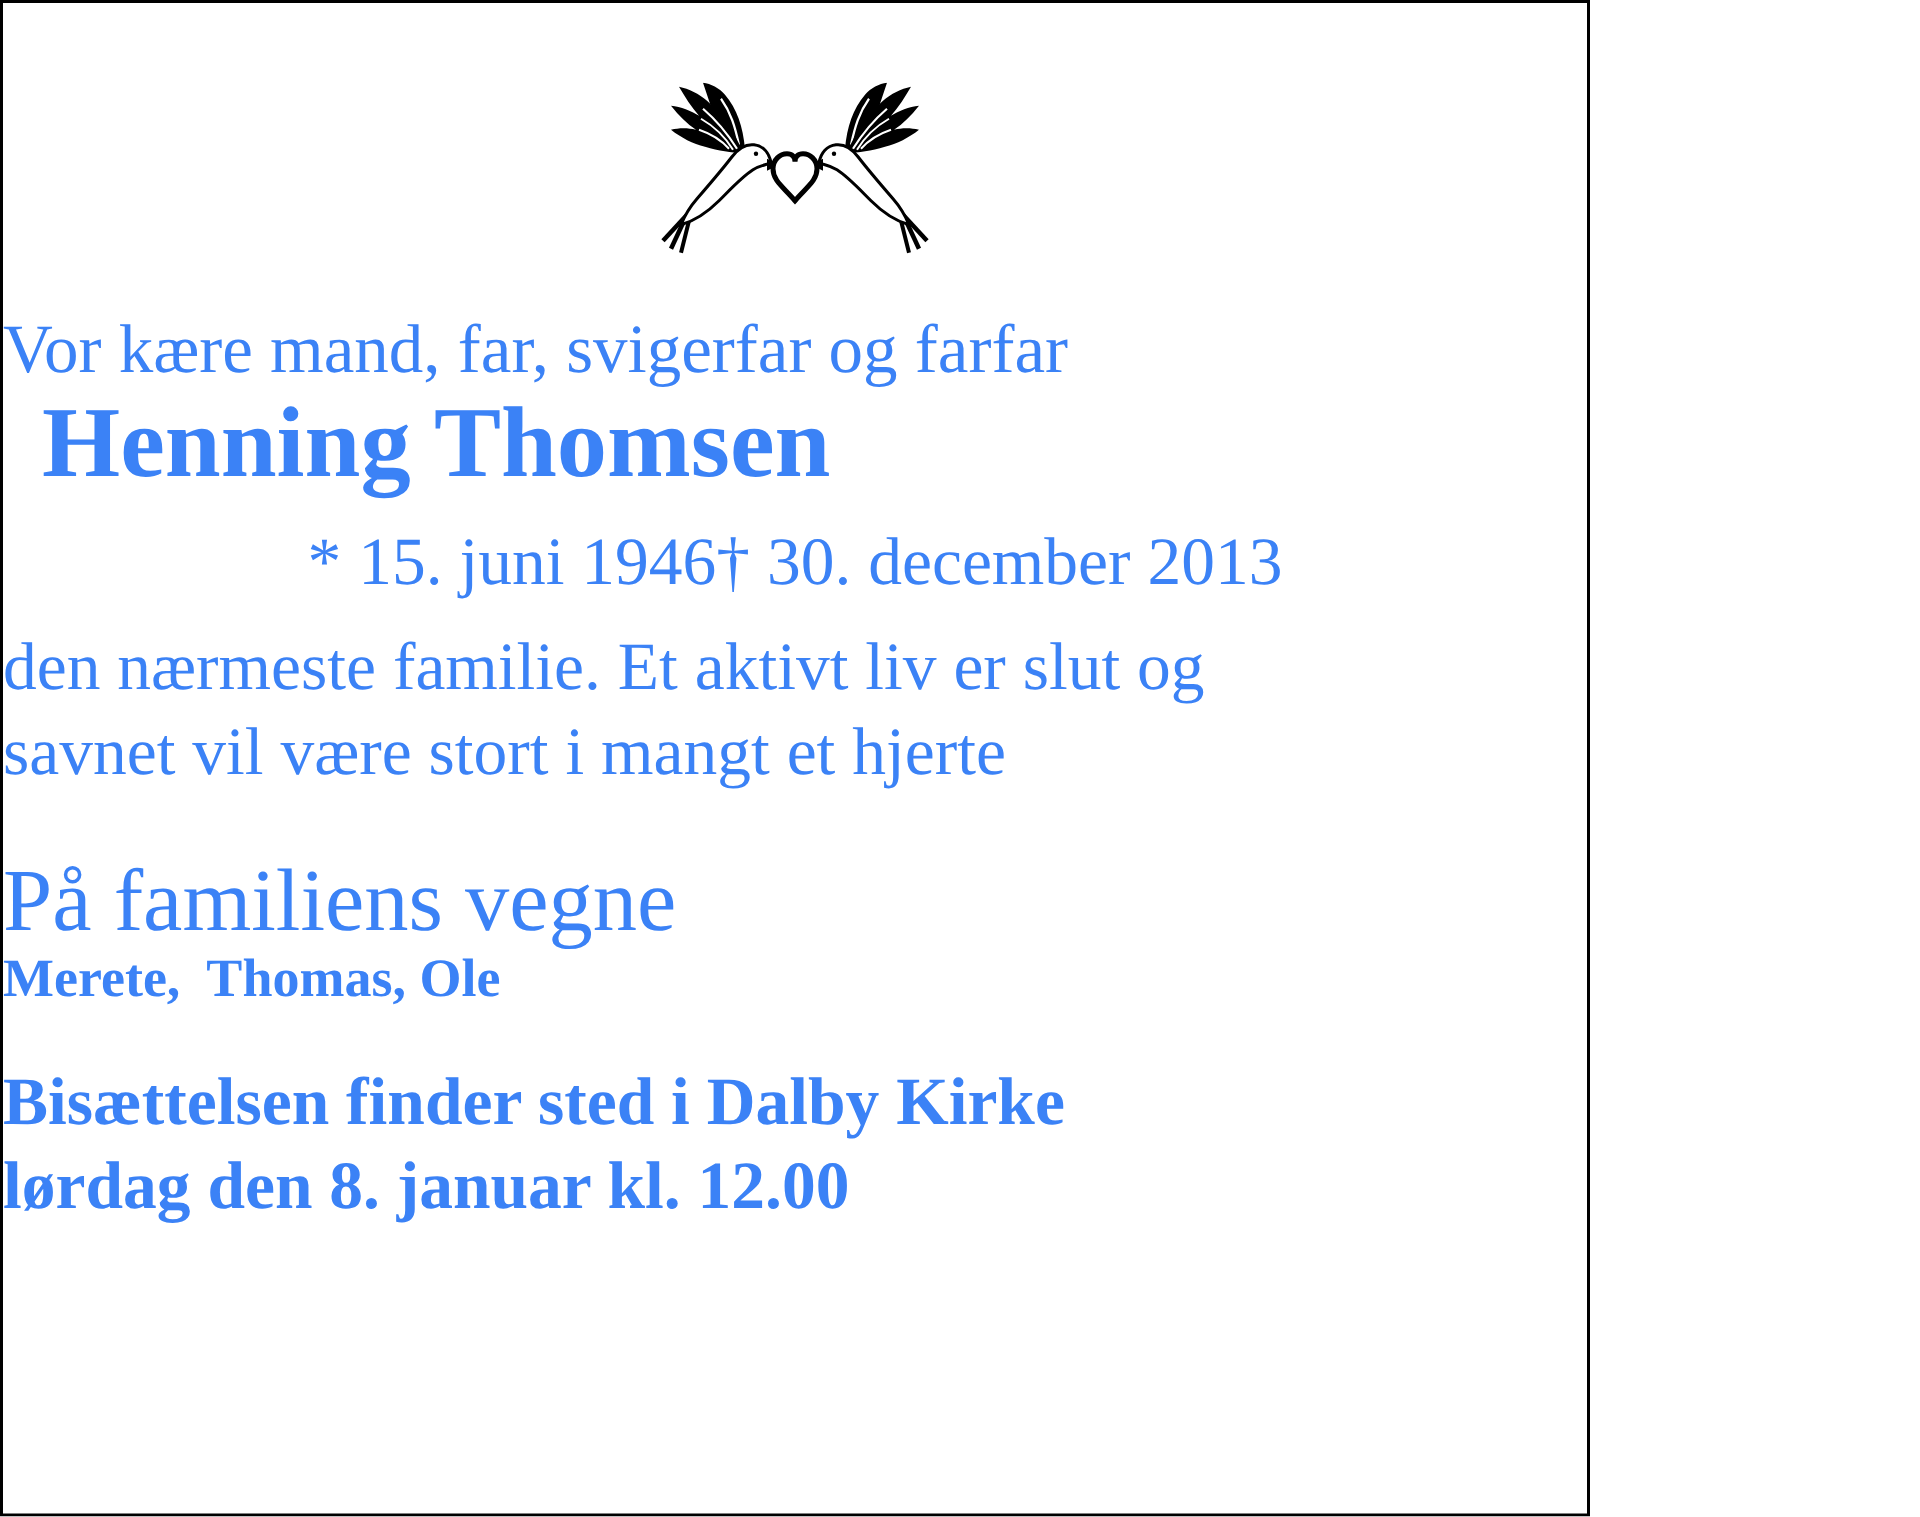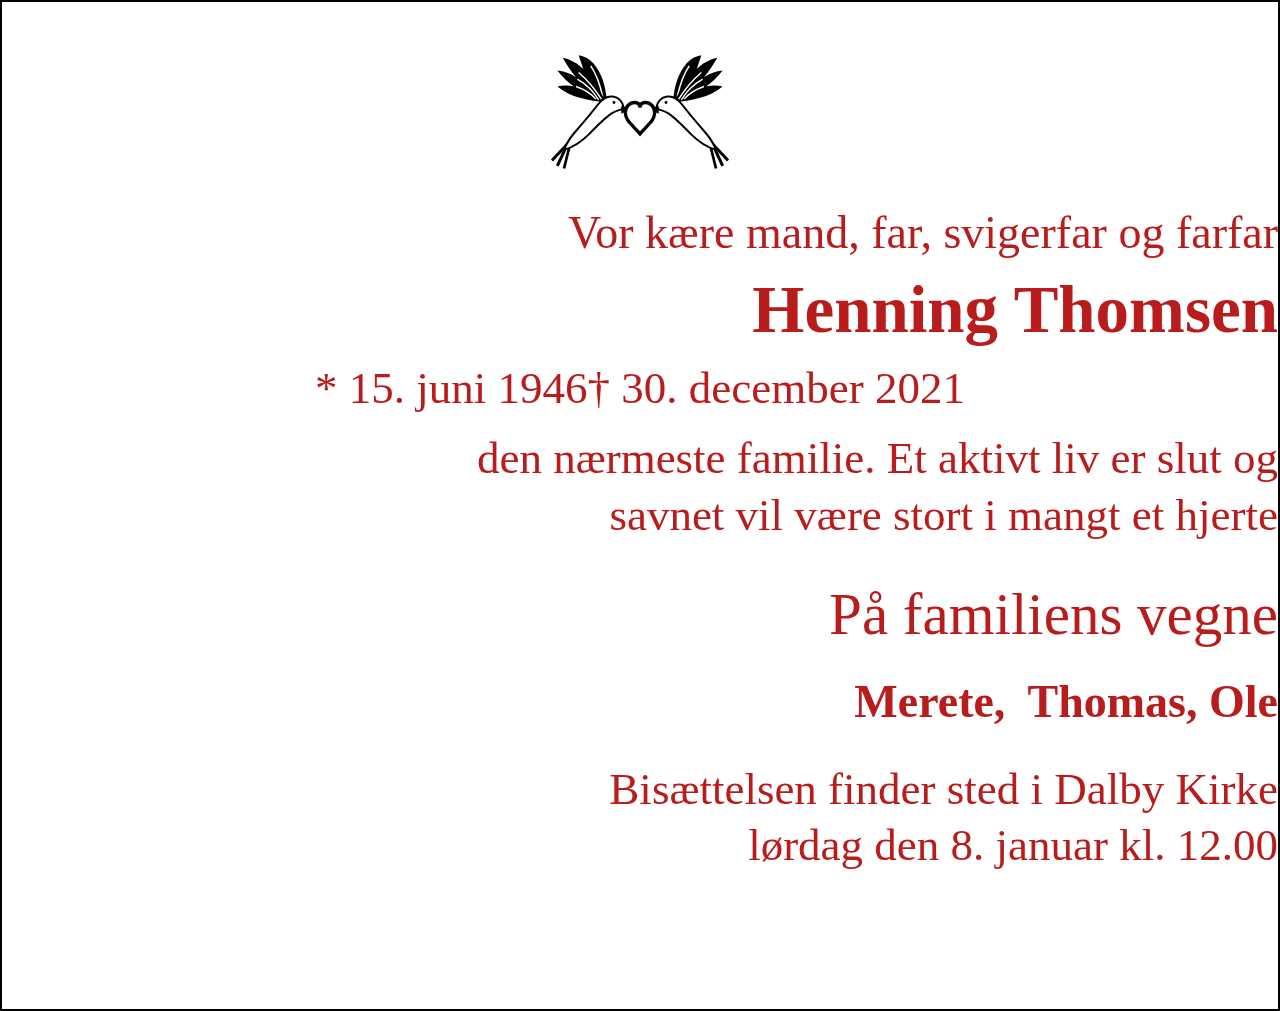--- a/index.html
+++ b/index.html
@@ -2,78 +2,77 @@
 <html><head>
 <meta charset="utf-8">
 <style>
   html, body {
     margin: 0;
     padding: 0;
     background: #fff;
   }
   .page {
     position: relative;
-    width: 1280px;
+    width: 1060px;
     height: 1011px;
     box-sizing: border-box;
     border: 2px solid #000;
     background: #ffffff;
-    color: #b91c1c;
+    color: #3b82f6;
     font-family: "Liberation Serif", "DejaVu Serif", serif;
-    text-align: right;
+    text-align: left;
     overflow: hidden;
   }
   .emblem {
     margin-top: 52px;
     height: 128px;
     display: flex;
     justify-content: center;
     align-items: center;
   }
   .emblem svg { display: block; }
   .intro {
     margin-top: 26px;
     font-size: 46px;
     line-height: 1.1;
   }
   .name {
-    margin-top: 14px;
     font-size: 67px;
     font-weight: bold;
     line-height: 1.1;
+    padding-left: 26px;
   }
   .dates {
     margin-top: 18px;
     font-size: 45px;
     display: flex;
     justify-content: center;
     line-height: 1.1;
   }
   .body-text {
     margin-top: 16px;
     font-size: 45px;
     line-height: 57px;
   }
   .on-behalf {
     margin-top: 38px;
     font-size: 59px;
     line-height: 1.1;
   }
   .family {
-    margin-top: 30px;
-    font-size: 46px;
+    font-size: 36px;
     font-weight: bold;
     line-height: 1.1;
     white-space: pre-wrap;
-    padding-left: 19px;
   }
   .funeral {
     margin-top: 34px;
     font-size: 45px;
     line-height: 56px;
+    font-weight: bold;
   }
 </style>
 </head>
 <body>
 
 <div class="page">
 
   <div class="emblem">
     <svg width="200" height="127" viewBox="0 0 300 190" xmlns="http://www.w3.org/2000/svg">
       <defs>
@@ -106,21 +105,21 @@
       <path d="M150,118 C138,104 128,98 128,86 C128,77 135,71 142,71 C147,71 150,74 150,79 C150,74 153,71 158,71 C165,71 172,77 172,86 C172,98 162,104 150,118 Z" fill="#fff" stroke="#000" stroke-width="5"></path>
     </svg>
   </div>
 
   <div class="intro">Vor kære mand, far, svigerfar og farfar</div>
 
   <div class="name">Henning Thomsen</div>
 
   <div class="dates">
     <span>* 15. juni 1946</span>
-    <span>† 30. december 2021</span>
+    <span>† 30. december 2013</span>
   </div>
 
   <div class="body-text">
     <div>den nærmeste familie. Et aktivt liv er slut og</div>
     <div>savnet vil være stort i mangt et hjerte</div>
   </div>
 
   <div class="on-behalf">På familiens vegne</div>
 
   <div class="family">Merete,  Thomas, Ole</div>

